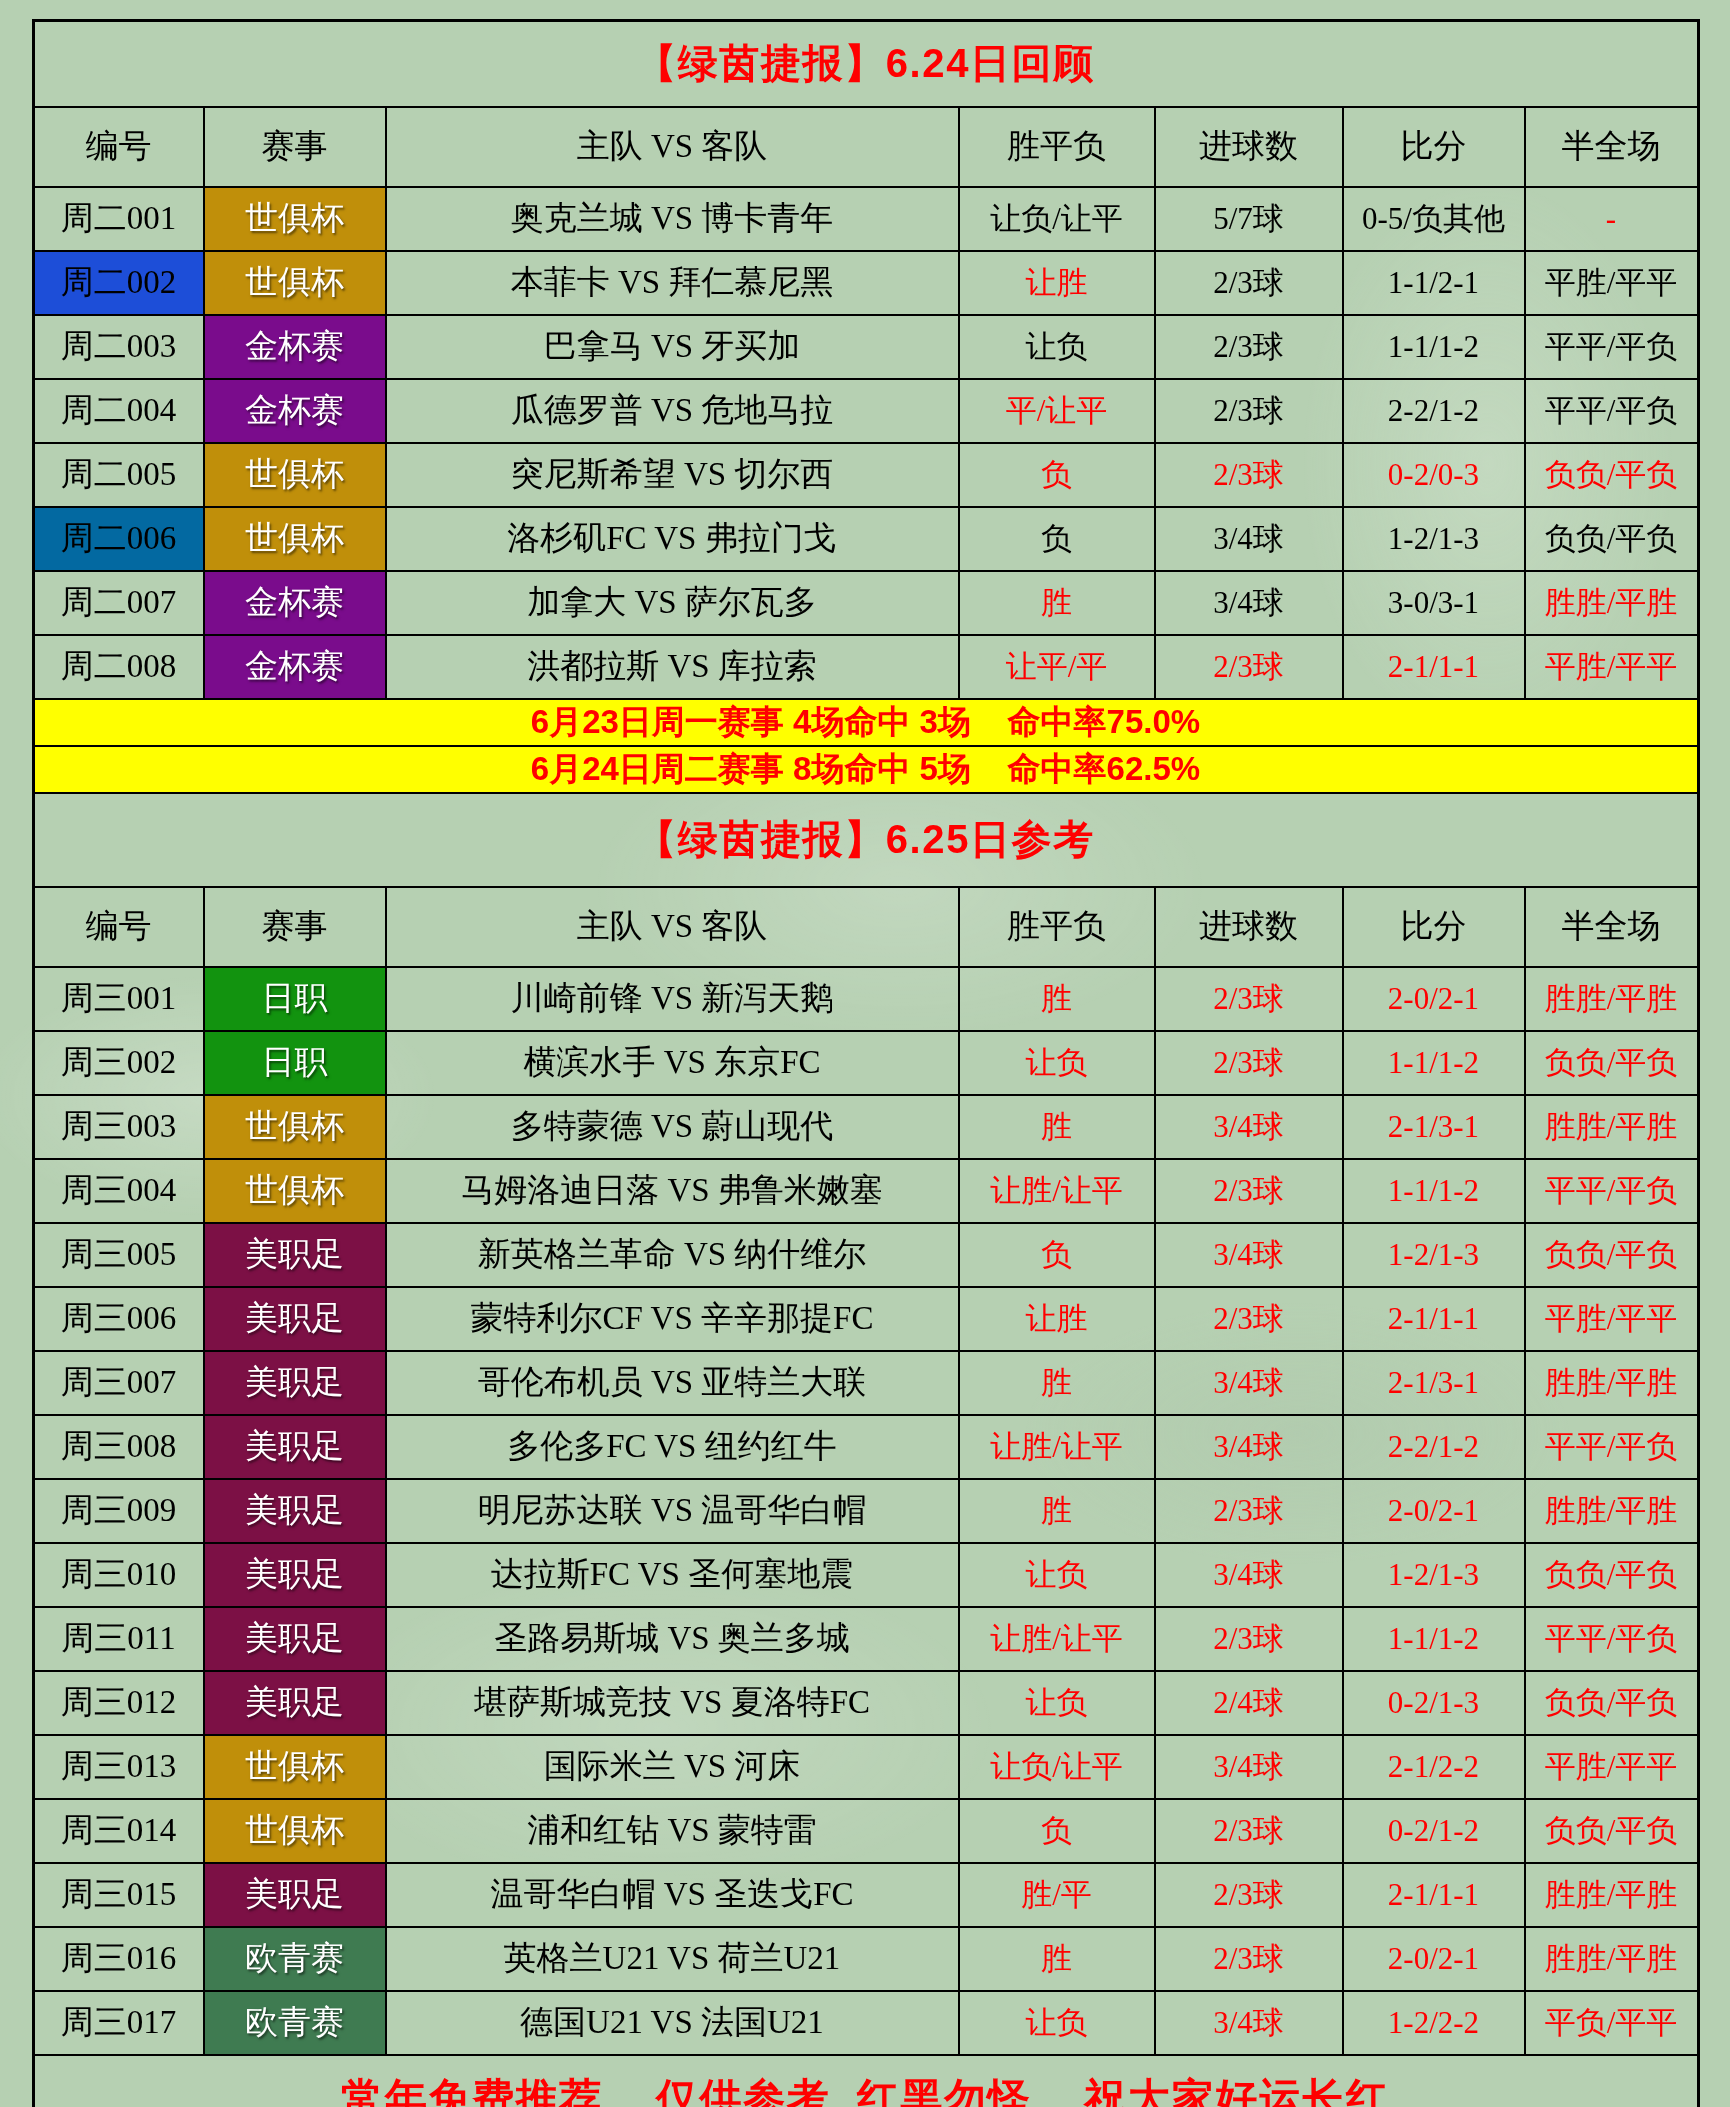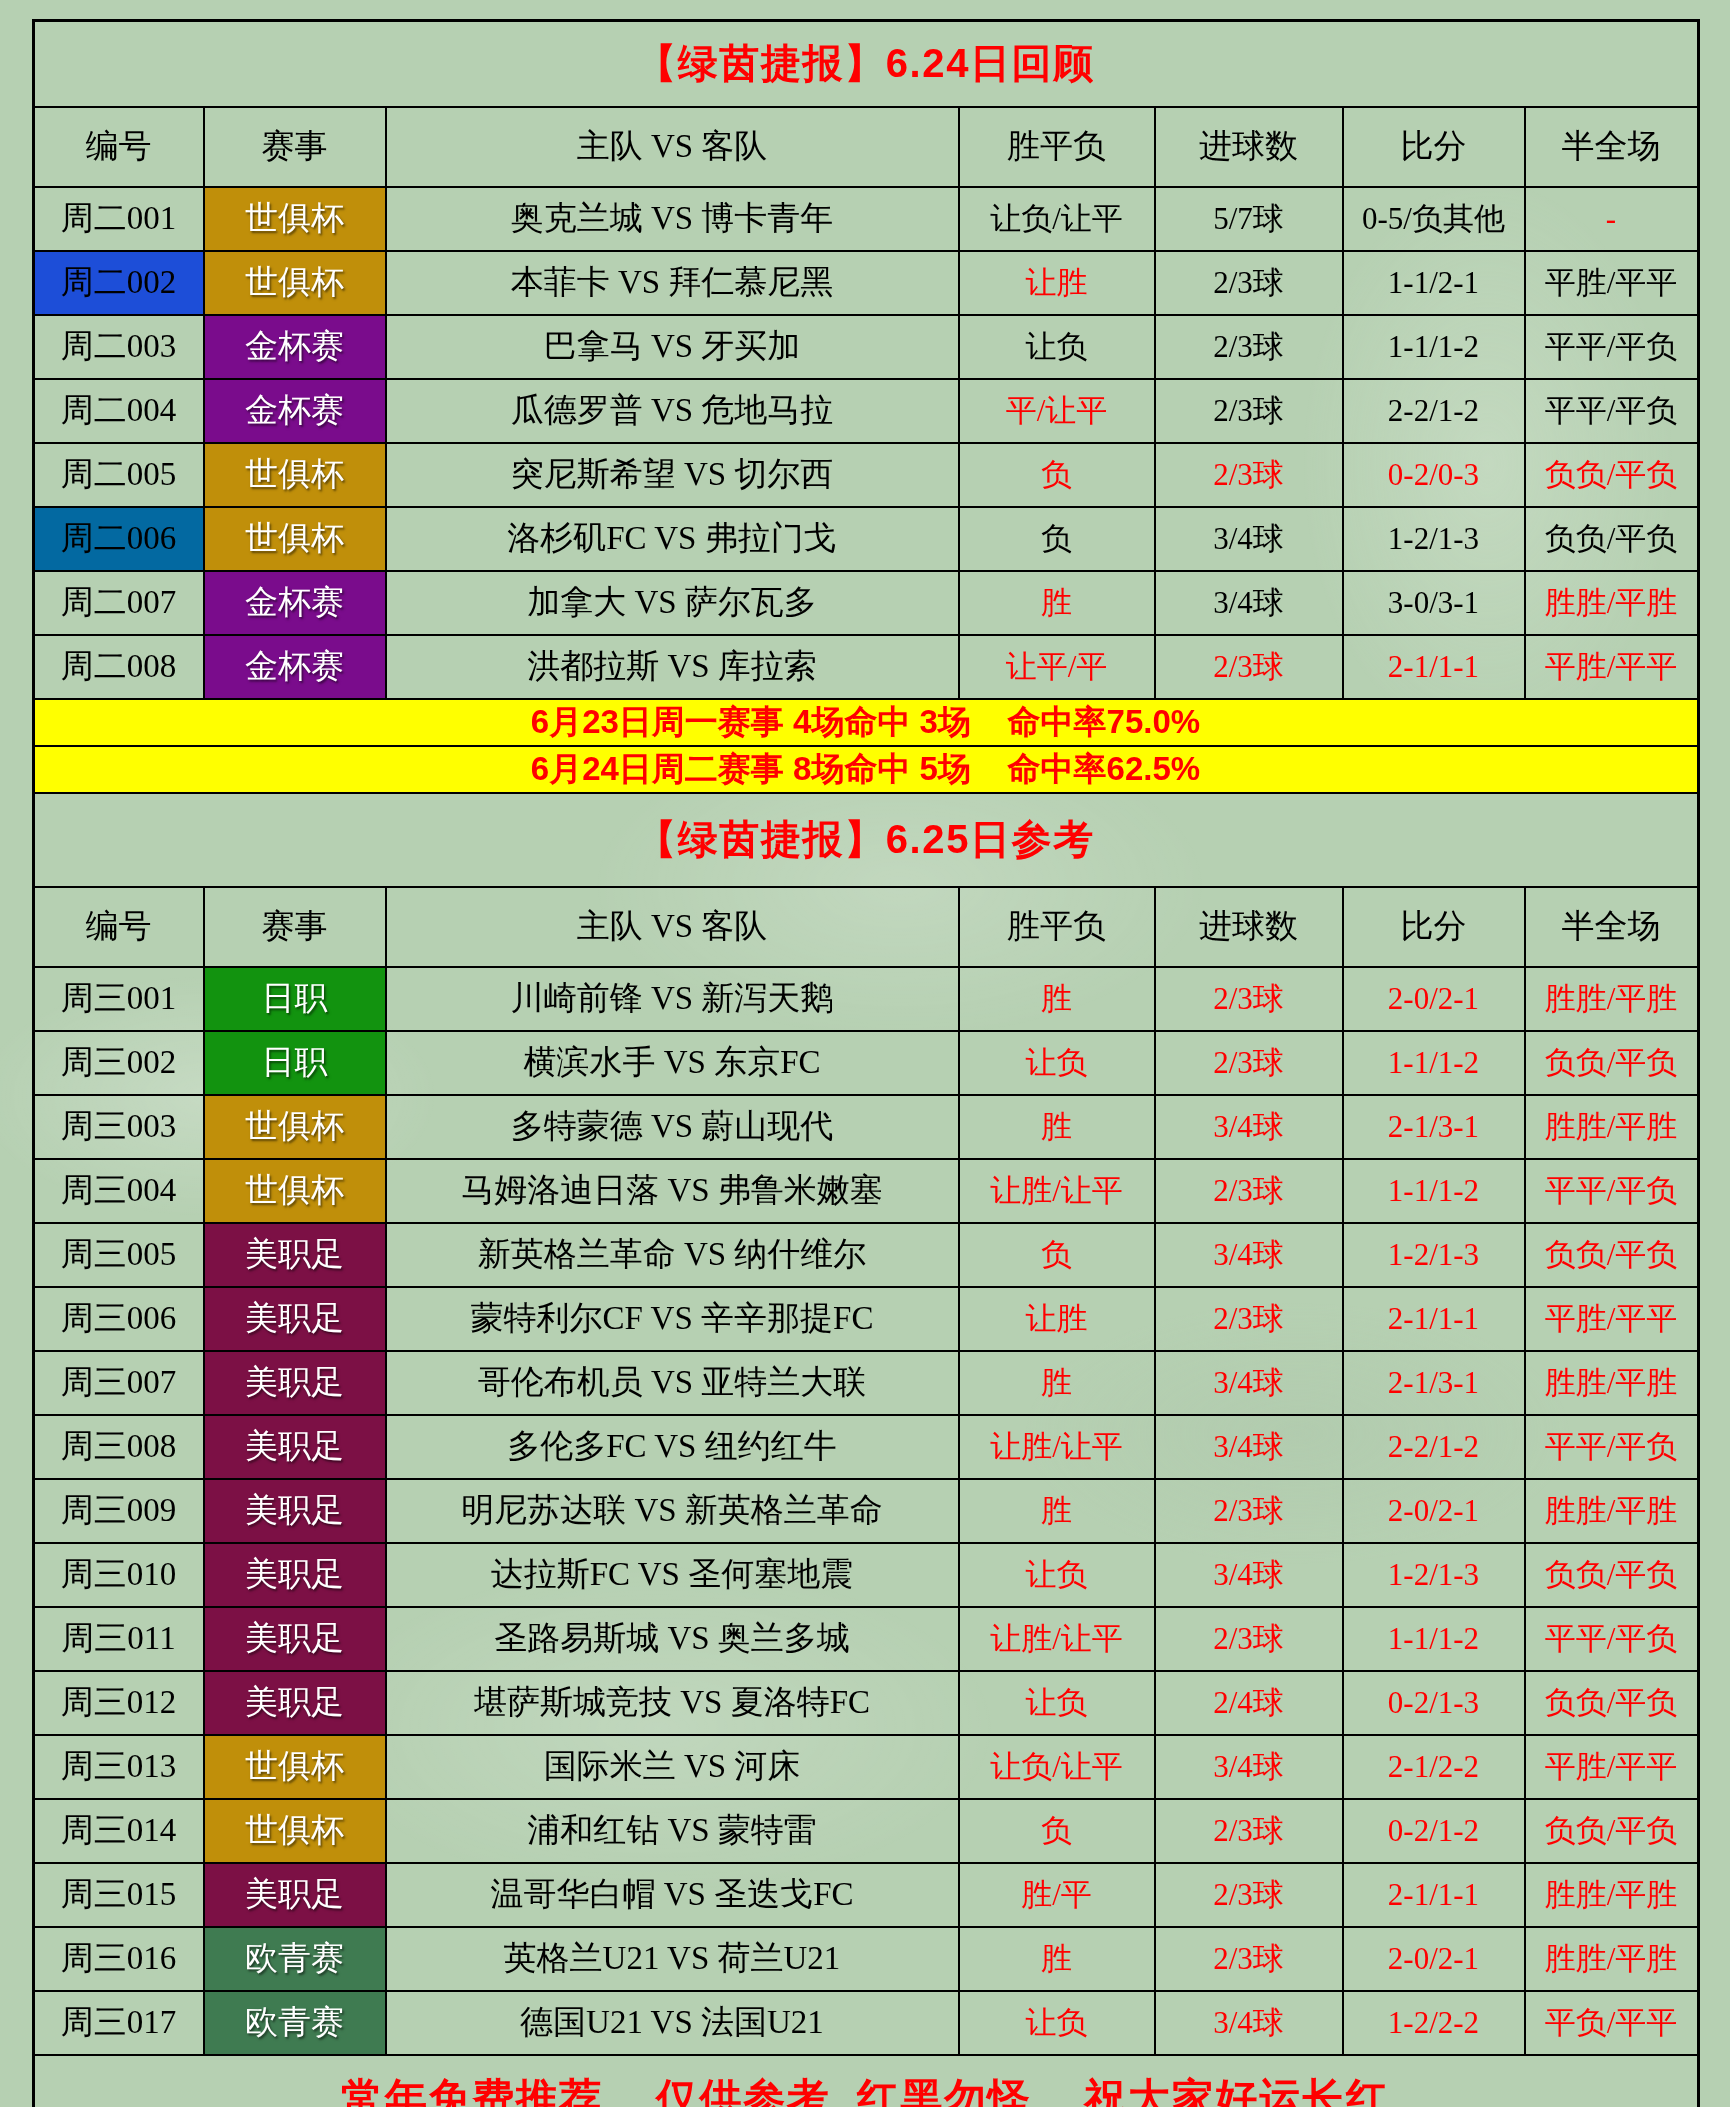--- a/index.html
+++ b/index.html
@@ -228,21 +228,21 @@
     <div class="cell c-league" style="background: rgb(124, 16, 69);">美职足</div>
     <div class="cell c-match">多伦多FC VS 纽约红牛</div>
     <div class="cell c-pred red">让胜/让平</div>
     <div class="cell c-pred red">3/4球</div>
     <div class="cell c-pred red">2-2/1-2</div>
     <div class="cell c-pred red">平平/平负</div>
   </div>
       <div class="grid-row data">
     <div class="cell c-id">周三009</div>
     <div class="cell c-league" style="background: rgb(124, 16, 69);">美职足</div>
-    <div class="cell c-match">明尼苏达联 VS 新英格兰革命</div>
+    <div class="cell c-match">明尼苏达联 VS 温哥华白帽</div>
     <div class="cell c-pred red">胜</div>
     <div class="cell c-pred red">2/3球</div>
     <div class="cell c-pred red">2-0/2-1</div>
     <div class="cell c-pred red">胜胜/平胜</div>
   </div>
       <div class="grid-row data">
     <div class="cell c-id">周三010</div>
     <div class="cell c-league" style="background: rgb(124, 16, 69);">美职足</div>
     <div class="cell c-match">达拉斯FC VS 圣何塞地震</div>
     <div class="cell c-pred red">让负</div>

